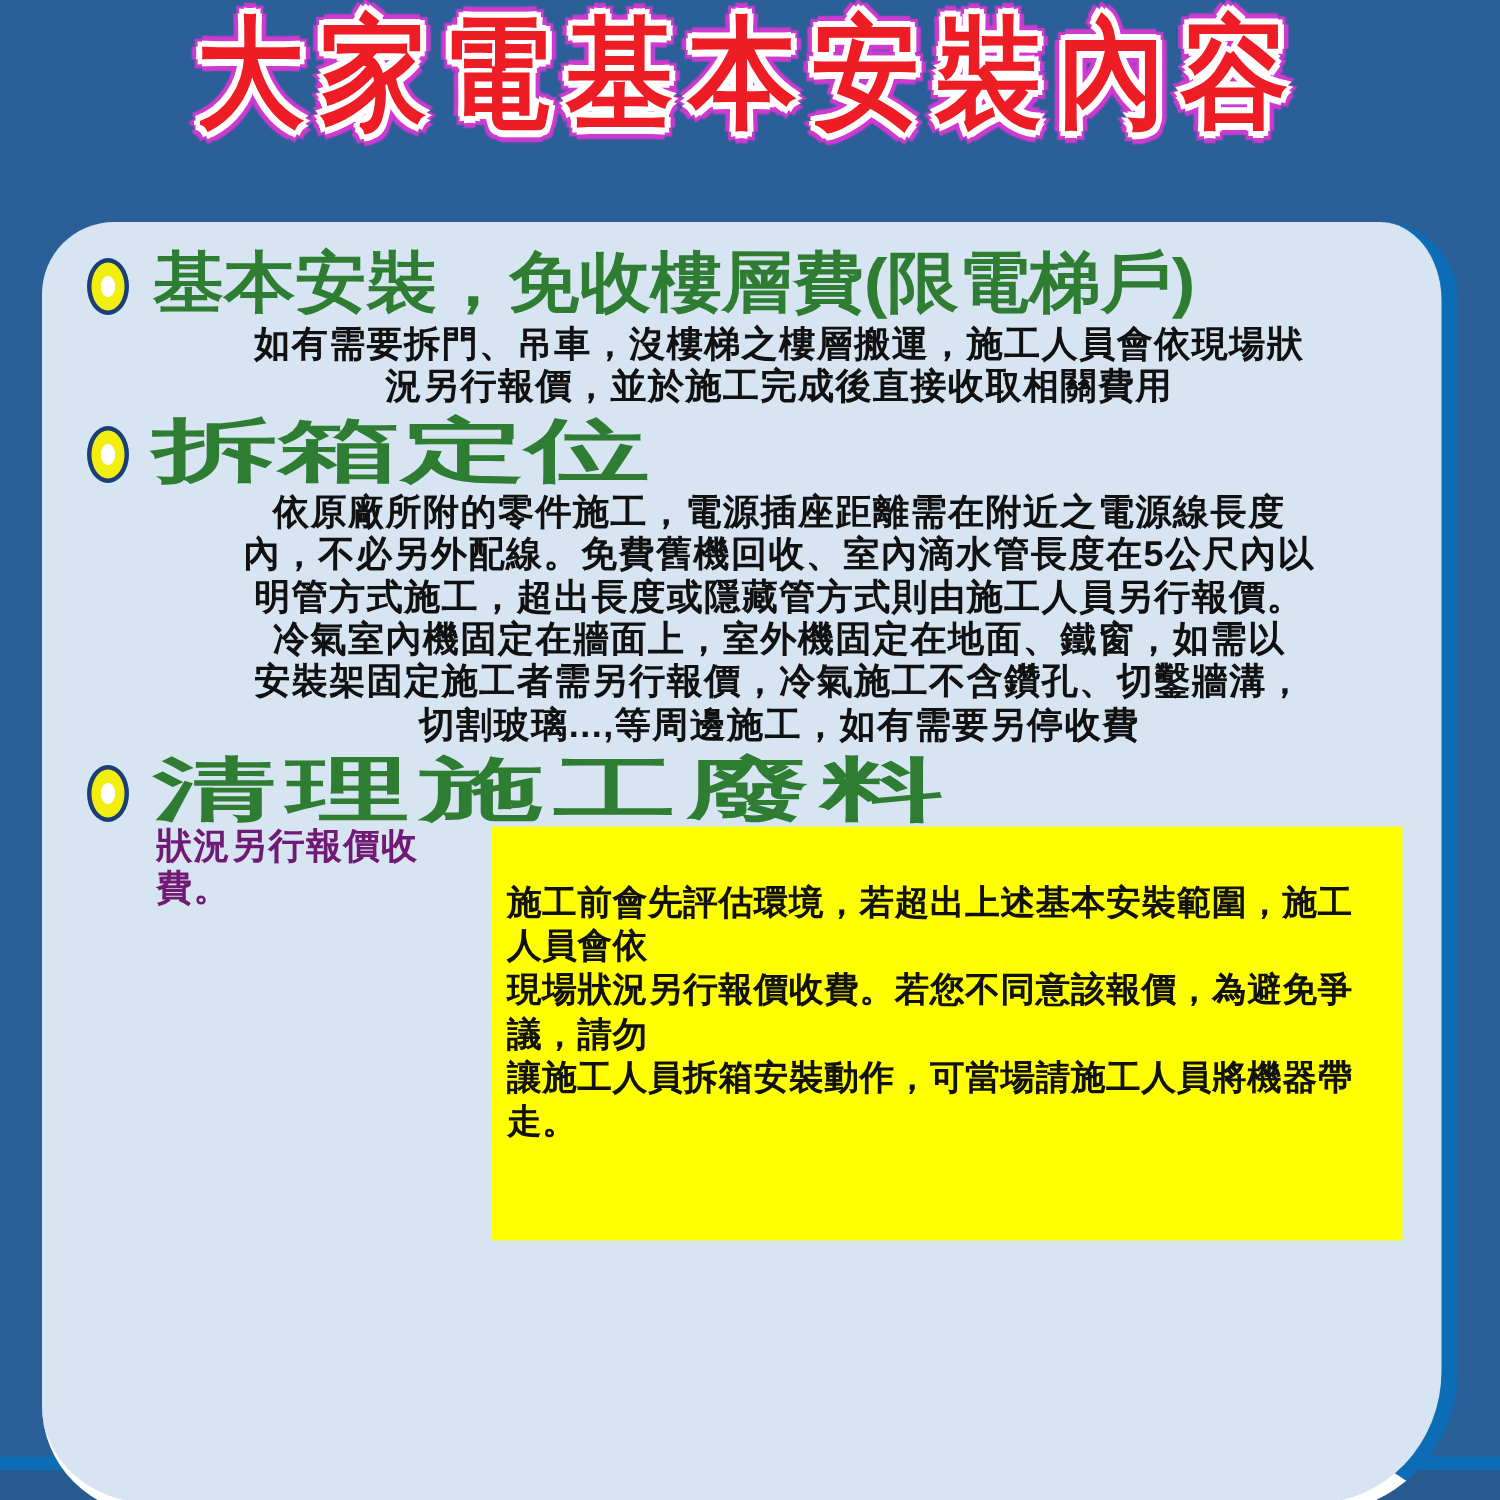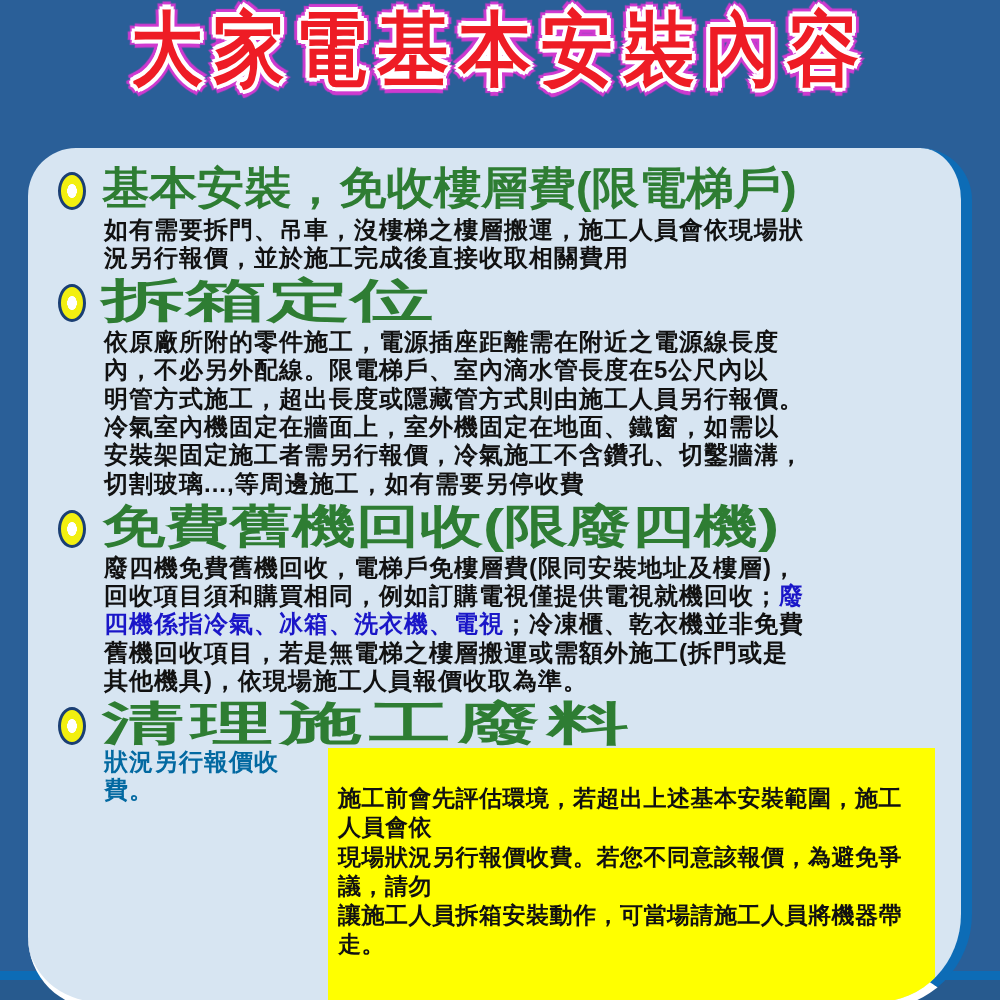--- a/index.html
+++ b/index.html
@@ -47,26 +47,26 @@
     color:#2e7d33;font-size:46px;font-weight:bold;line-height:1.06;
     white-space:nowrap;transform-origin:left center;display:block;
   }
   .h-s1{transform:scale(1.03,0.96);}
   .h-s2{transform:scaleX(1.80);}
   .h-s3{transform:scaleX(1.80);}
   .h-s4{transform:scaleX(1.38);}
   .h-s5{transform:scaleX(1.78);letter-spacing:4px;}
   .body-text{
     color:#111111;font-size:24px;font-weight:700;line-height:1.18;
-    white-space:pre-line;margin:3px 0 4px 2px;letter-spacing:1px;
+    white-space:pre-line;margin:3px 0 4px 2px;letter-spacing:1px;text-align:center;
   }
   
   .s5-row{display:flex;align-items:flex-start;margin-left:2px;}
   .s5-left{
-    color:#0369a1;font-size:24px;font-weight:700;line-height:1.18;
+    color:#701a75;font-size:24px;font-weight:700;line-height:1.18;
     width:224px;flex:0 0 224px;letter-spacing:1px;
   }
   .notice-box{
     flex:1;background:#ffff00;padding:7px 10px 6px 10px;
     font-size:23px;font-weight:700;line-height:1.27;letter-spacing:0.5px;
     color:#111111;white-space:pre-line;
   }
 </style>
 </head>
 <body>
@@ -84,37 +84,28 @@
     <span class="bullet"></span>
     <div class="heading h-s1">基本安裝，免收樓層費(限電梯戶)</div>
     <div class="body-text">如有需要拆門、吊車，沒樓梯之樓層搬運，施工人員會依現場狀
 況另行報價，並於施工完成後直接收取相關費用</div>
   </div>
 
   <div class="section">
     <span class="bullet"></span>
     <div class="heading h-s2">拆箱定位</div>
     <div class="body-text">依原廠所附的零件施工，電源插座距離需在附近之電源線長度
-內，不必另外配線。限電梯戶、室內滴水管長度在5公尺內以
+內，不必另外配線。免費舊機回收、室內滴水管長度在5公尺內以
 明管方式施工，超出長度或隱藏管方式則由施工人員另行報價。
 冷氣室內機固定在牆面上，室外機固定在地面、鐵窗，如需以
 安裝架固定施工者需另行報價，冷氣施工不含鑽孔、切鑿牆溝，
 切割玻璃...,等周邊施工，如有需要另停收費</div>
   </div>
 
 
-  <div class="section">
-    <span class="bullet"></span>
-    <div class="heading h-s4">免費舊機回收(限廢四機)</div>
-    <div class="body-text"><span>廢四機免費舊機回收，電梯戶免樓層費(限同安裝地址及樓層)，
-回收項目須和購買相同，例如訂購電視僅提供電視就機回收；</span><span style="color: rgb(26, 22, 200);">廢
-四機係指冷氣、冰箱、洗衣機、電視</span><span>；冷凍櫃、乾衣機並非免費
-舊機回收項目，若是無電梯之樓層搬運或需額外施工(拆門或是
-其他機具)，依現場施工人員報價收取為準。</span></div>
-  </div>
 
   <div class="section">
     <span class="bullet"></span>
     <div class="heading h-s5">清理施工廢料</div>
     <div class="s5-row">
       <div class="s5-left">狀況另行報價收費。</div>
       <div class="notice-box">
         <div>施工前會先評估環境，若超出上述基本安裝範圍，施工人員會依
 現場狀況另行報價收費。若您不同意該報價，為避免爭議，請勿
 讓施工人員拆箱安裝動作，可當場請施工人員將機器帶走。</div>

